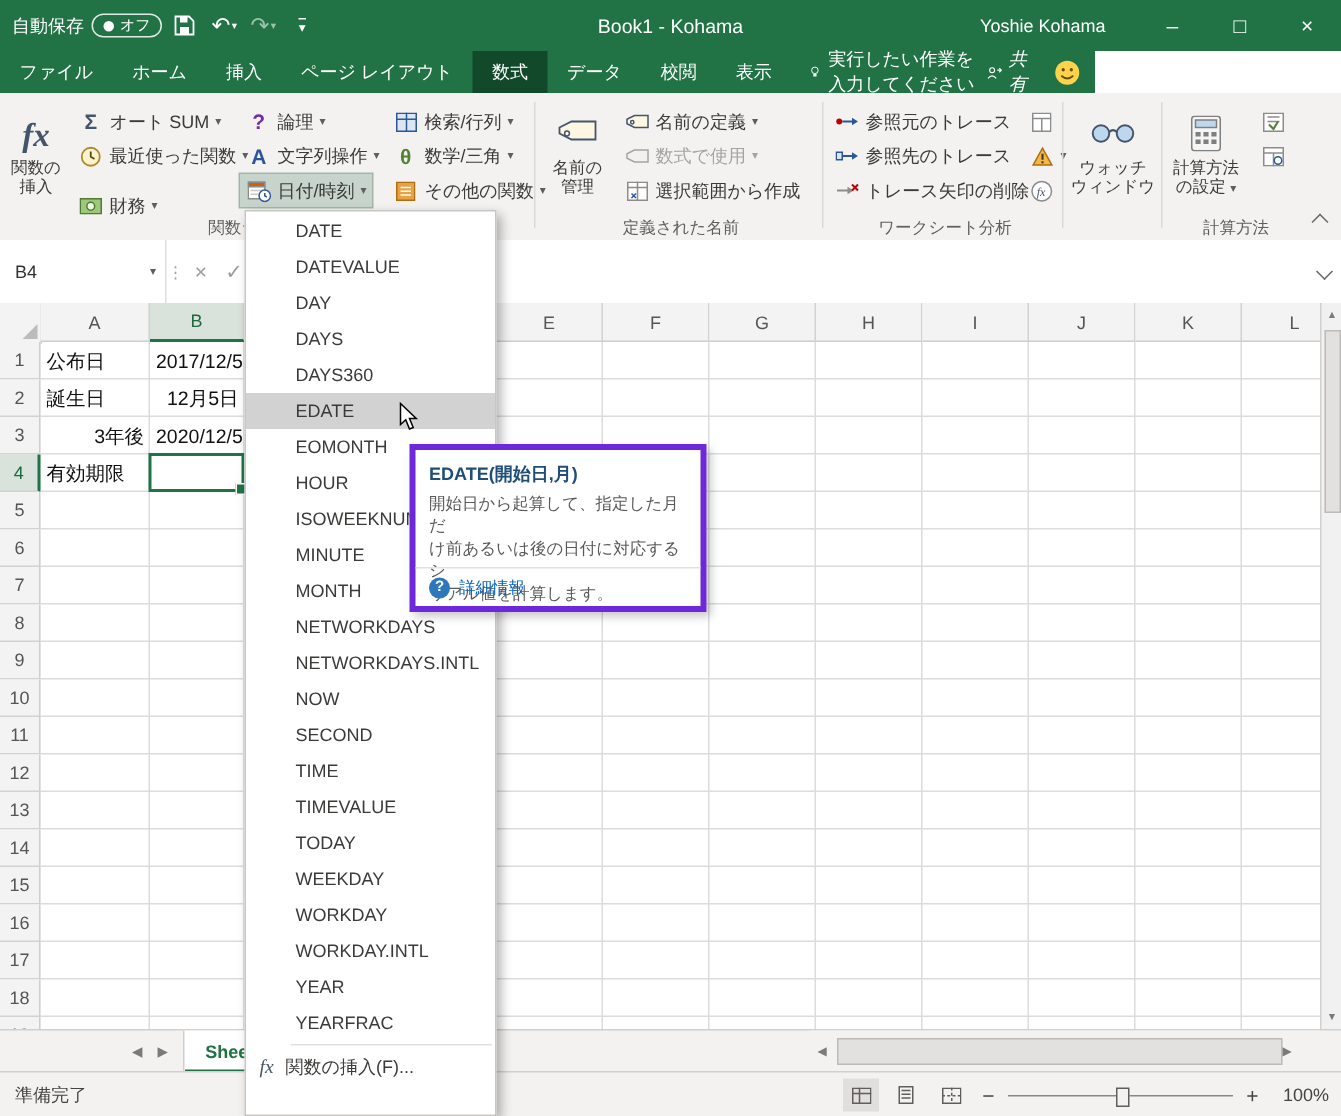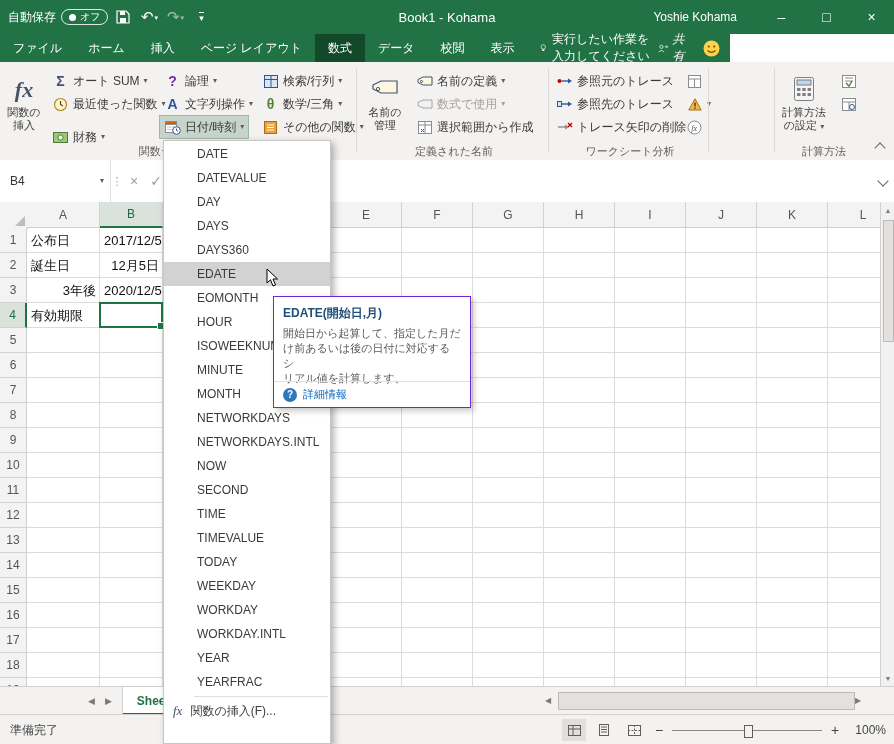--- a/index.html
+++ b/index.html
@@ -127,21 +127,21 @@
   .fnmenu{position:absolute;left:163px;top:140px;width:168px;height:604px;background:#fff;
           border:1px solid #c8c6c4;box-shadow:3px 3px 7px rgba(0,0,0,.3);z-index:50;
           box-sizing:border-box;padding-top:1px;}
   .mi{height:24px;line-height:24px;padding-left:33px;font-size:12px;color:#3b3a39;white-space:nowrap;}
   .mi.hl{background:#d2d2d2;}
   .msep{height:1px;background:#e1dfdd;margin:2px 2px 2px 30px;}
   .mfooter{height:24px;display:flex;align-items:center;gap:8px;padding-left:9px;font-size:12px;color:#3b3a39;}
 
   
   .fn-tip{position:absolute;left:273px;top:296px;width:198px;height:112px;background:#fff;
-          border:1px solid #6d28d9;box-shadow:3px 3px 6px rgba(0,0,0,.22);z-index:60;box-sizing:border-box;}
+          border:4px solid #6d28d9;box-shadow:3px 3px 6px rgba(0,0,0,.22);z-index:60;box-sizing:border-box;}
   .tip-title{font-weight:bold;color:#1f4e79;font-size:12px;padding:8px 9px 4px;}
   .tip-body{padding:0 9px;font-size:11px;line-height:15px;color:#595959;}
   .tip-footer{position:absolute;left:0;right:0;bottom:0;height:25px;border-top:1px solid #e3e1df;
               display:flex;align-items:center;gap:6px;padding-left:9px;}
   .qicon{width:14px;height:14px;border-radius:50%;background:#2e77bc;color:#fff;font-size:10px;
          font-weight:bold;display:flex;align-items:center;justify-content:center;}
   .tip-link{color:#0563c1;font-size:11px;}
 
   .cursor{position:absolute;left:266px;top:268px;z-index:99;}
 </style>
@@ -411,20 +411,31 @@
       <span class="ic">
         <svg width="15" height="15" viewBox="0 0 15 15">
           <circle cx="7.5" cy="7.5" r="6.5" fill="#fff" stroke="#8c8c8c"></circle>
           <text x="4.2" y="10.5" font-size="8" font-style="italic" font-family="serif" fill="#44546a">fx</text>
         </svg>
       </span>
     </div>
 
     <div class="gsep" style="left:708px;"></div>
 
+    <div class="bigbtn" style="left:712px;width:60px;">
+      <div class="bicon">
+        <svg width="30" height="14" viewBox="0 0 30 14">
+          <circle cx="7" cy="7" r="5.5" fill="#bdd7ee" stroke="#44546a" stroke-width="1.3"></circle>
+          <circle cx="23" cy="7" r="5.5" fill="#bdd7ee" stroke="#44546a" stroke-width="1.3"></circle>
+          <path d="M12.5 6 q2.5 -2.5 5 0" fill="none" stroke="#44546a" stroke-width="1.3"></path>
+        </svg>
+      </div>
+      <span>ウォッチ</span>
+      <span>ウィンドウ</span>
+    </div>
 
     <div class="gsep" style="left:774px;"></div>
 
     <div class="bigbtn" style="left:778px;width:52px;">
       <div class="bicon">
         <svg width="20" height="24" viewBox="0 0 20 24">
           <rect x="0.5" y="0.5" width="19" height="23" rx="2" fill="#f5f5f5" stroke="#7f7f7f"></rect>
           <rect x="3" y="3" width="14" height="5" fill="#bdd7ee" stroke="#7f7f7f"></rect>
           <g fill="#7f7f7f">
             <rect x="3" y="11" width="3.4" height="3"></rect>

